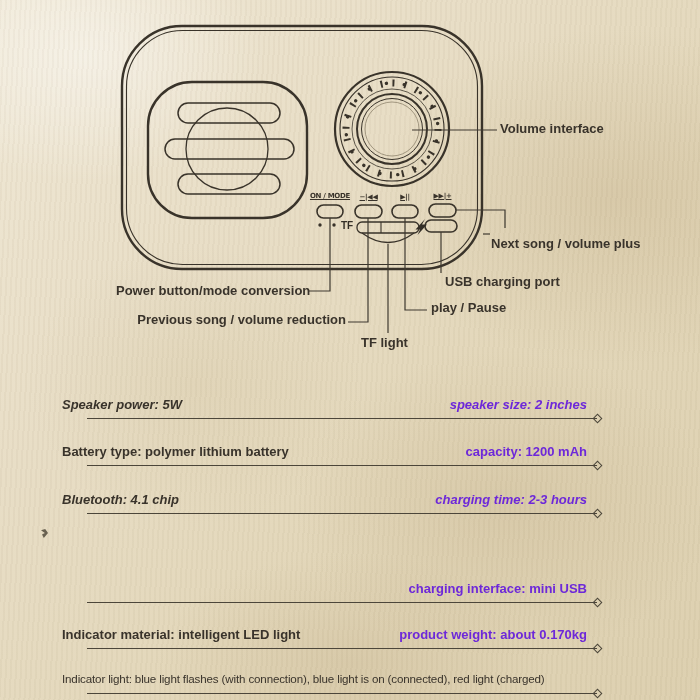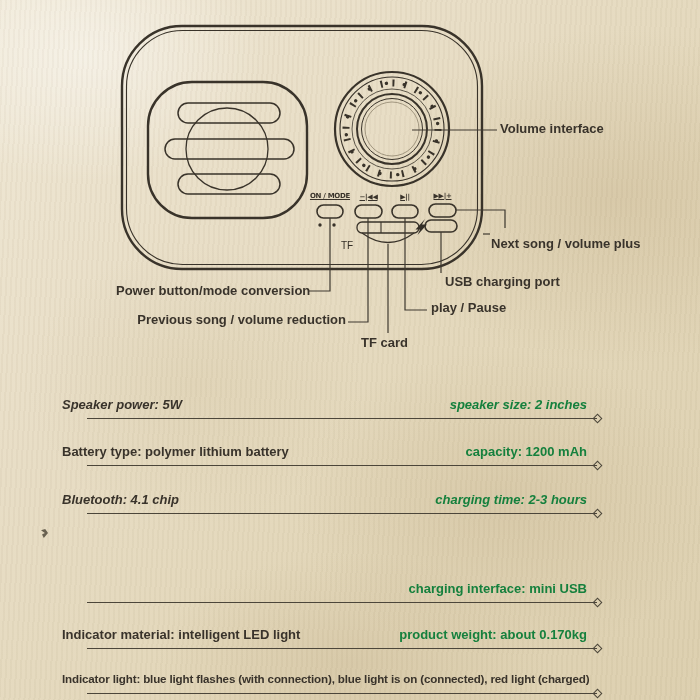--- a/index.html
+++ b/index.html
@@ -29,26 +29,26 @@
   .faint{stroke:#a1967f;fill:none;}
 
   .lab{
     position:absolute;font-weight:bold;font-size:13px;line-height:14px;
     color:#39332b;white-space:nowrap;letter-spacing:0;
   }
   .mini{
     position:absolute;font-weight:bold;font-size:7px;line-height:7px;color:#39332b;
     text-align:center;white-space:nowrap;font-family:"DejaVu Sans",sans-serif;letter-spacing:-.3px;text-decoration:underline;
   }
-  .tfmark{position:absolute;font-weight:normal;font-size:10px;color:#332e26;letter-spacing:0;margin-top:20px;}
+  .tfmark{position:absolute;font-weight:bold;font-size:10px;color:#332e26;letter-spacing:0;}
 
   .spec-row{position:absolute;left:0;width:700px;height:26px;}
   .sl{position:absolute;left:62px;top:0;font-weight:bold;font-size:13px;color:#39332b;white-space:nowrap;}
-  .sr{position:absolute;right:113px;top:0;font-weight:bold;font-size:13px;color:#15803d;white-space:nowrap;}
-  .sfull{position:absolute;left:62px;top:0;font-weight:bold;font-size:11.6px;letter-spacing:-.15px;color:#39332b;white-space:nowrap;}
+  .sr{position:absolute;right:113px;top:0;font-weight:bold;font-size:13px;color:#6d28d9;white-space:nowrap;}
+  .sfull{position:absolute;left:62px;top:0;font-weight:normal;font-size:11.6px;letter-spacing:-.15px;color:#39332b;white-space:nowrap;}
   .sline{position:absolute;left:87px;top:21px;width:510px;height:0;border-top:1px solid #4c463a;}
   .dia{
     position:absolute;right:-4px;top:-4px;width:5px;height:5px;display:block;
     border:1px solid #4c463a;transform:rotate(45deg);background:transparent;
   }
   .speck{
     position:absolute;left:41px;top:529px;width:7px;height:9px;
     background:#4a4234;clip-path:polygon(0 15%,60% 0,100% 45%,40% 100%,15% 60%,55% 45%);
     opacity:.8;
   }
@@ -115,21 +115,21 @@
   <div class="mini" style="left:308px;top:193px;width:44px;">ON / MODE</div>
   <div class="mini" style="left:348px;top:194px;width:41px;">−|◀◀</div>
   <div class="mini" style="left:385px;top:194px;width:40px;">▶||</div>
   <div class="mini" style="left:421px;top:193px;width:43px;">▶▶|+</div>
   <div class="tfmark" style="left:341px;top:220px;">TF</div>
 
   <div class="lab" style="left:500px;top:122px;">Volume interface</div>
   <div class="lab" style="left:491px;top:237px;">Next song / volume plus</div>
   <div class="lab" style="left:445px;top:275px;">USB charging port</div>
   <div class="lab" style="left:431px;top:301px;">play / Pause</div>
-  <div class="lab" style="left:361px;top:336px;">TF card</div>
+  <div class="lab" style="left:361px;top:336px;">TF light</div>
   <div class="lab" style="right:354px;top:313px;">Previous song / volume reduction</div>
   <div class="lab" style="left:116px;top:284px;">Power button/mode conversion</div>
 
   <div class="spec-row" style="top:397px;font-style:italic;">
     <span class="sl">Speaker power: 5W</span>
     <span class="sr">speaker size: 2 inches</span>
     <span class="sline">
         <i class="dia"></i>
       </span>
   </div>

